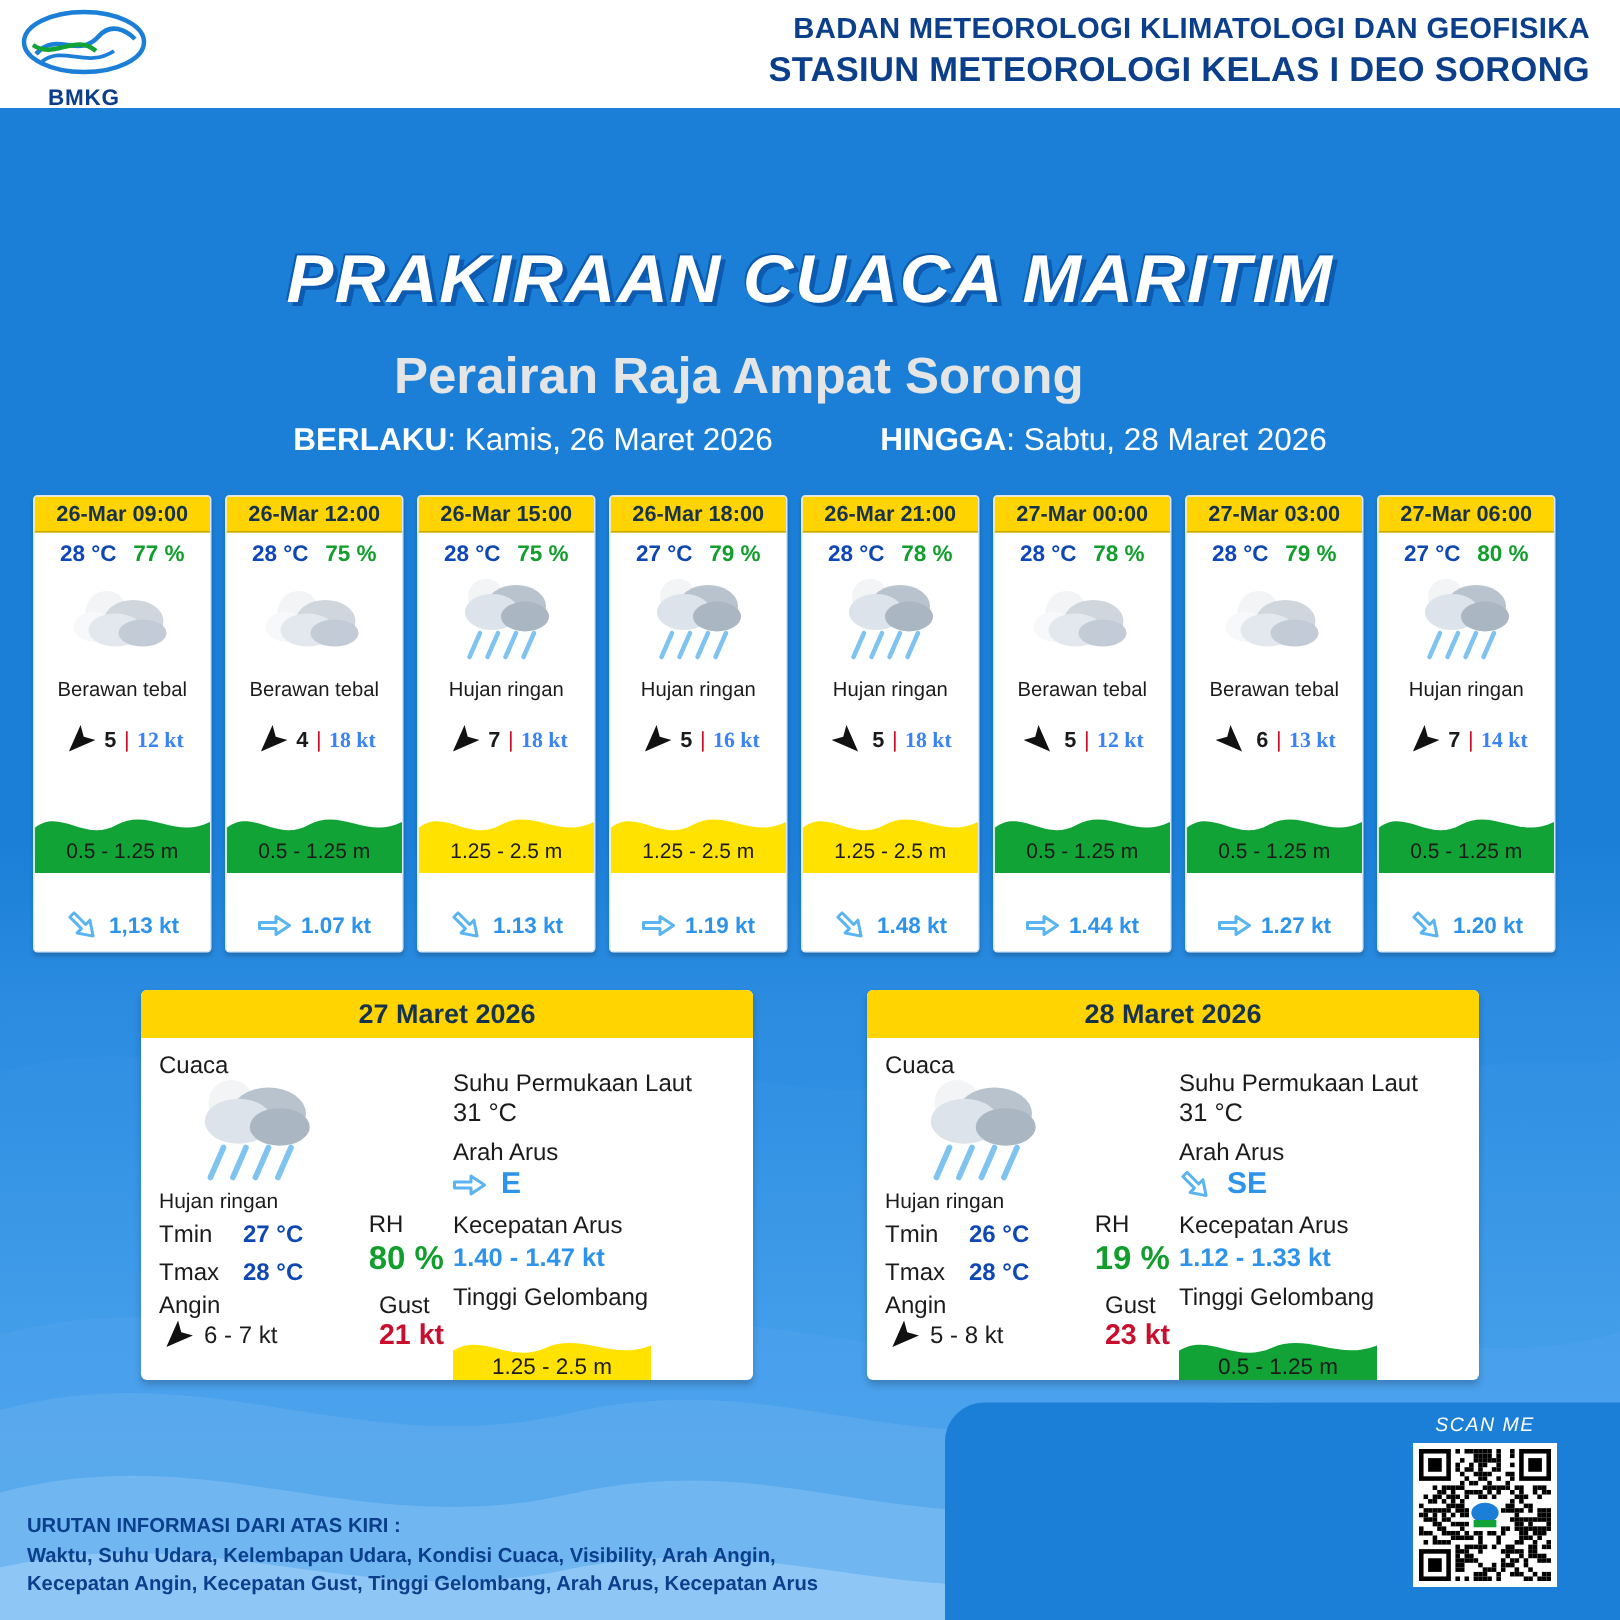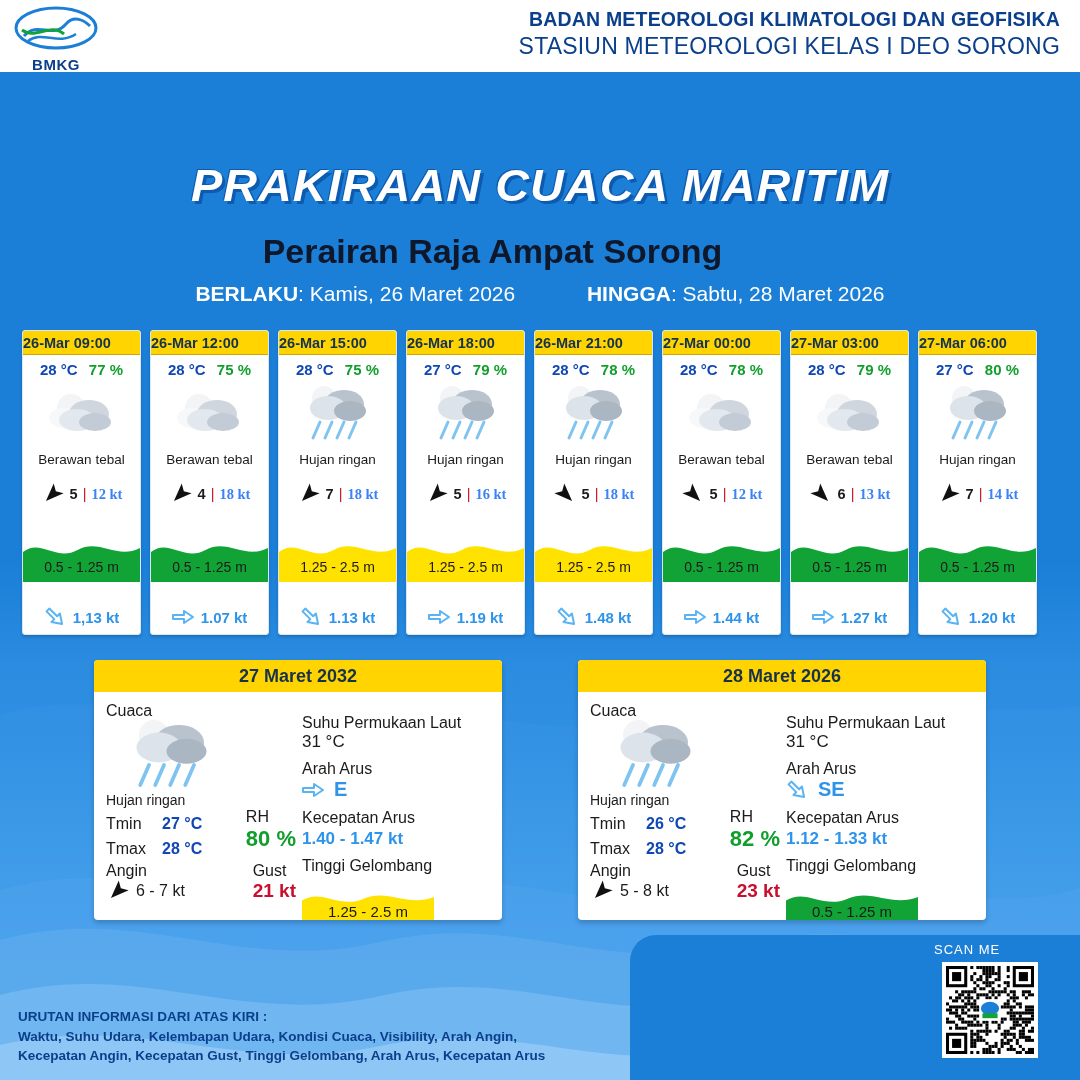--- a/index.html
+++ b/index.html
@@ -21,50 +21,50 @@
   }
   .wave-top { position:absolute; left:0; top:52px; width:1080px; height:70px; }
   .wave-mid { position:absolute; left:0; top:620px; width:1080px; height:140px; opacity:.5;}
   .wave-bot { position:absolute; left:0; bottom:0; width:1080px; height:250px; }
 
   
   .logo-wrap { position:absolute; left:12px; top:6px; width:88px; height:66px; text-align:center;}
   .logo-text { font-size:15px; font-weight:bold; color:#0b3f8c; letter-spacing:.5px; margin-top:2px;}
   .hdr-text { position:absolute; right:20px; top:8px; text-align:right; }
   .hdr-l1 { font-size:19.5px; font-weight:bold; color:#0b3f8c; letter-spacing:.2px;}
-  .hdr-l2 { font-size:23px; font-weight:normal; color:#0b3f8c; letter-spacing:.2px; margin-top:2px;}
+  .hdr-l2 { font-size:23px; font-weight:bold; color:#0b3f8c; letter-spacing:.2px; margin-top:2px;}
 
   
   .title-main {
     position:absolute; top:160px; left:0; width:1080px; text-align:center;
     font-size:45px; font-weight:bold; font-style:italic; color:#ffffff;
     letter-spacing:1px; text-shadow: 3px 3px 0 #0d5bb0, -1px -1px 0 #0d5bb0;
     transform: scaleX(1.04);
   }
   .title-sub {
     position:absolute; top:232px; left:0; width:985px; text-align:center;
-    font-size:34px; font-weight:bold; color:#0f172a;
+    font-size:34px; font-weight:bold; color:#e5e5e5;
   }
   .valid-row {
     position:absolute; top:282px; left:0; width:1080px; text-align:center;
     font-size:21px; color:#ffffff;
   }
   .valid-row b { font-weight:bold; }
   .valid-row .sep { display:inline-block; width:60px; }
 
   
   .cards { position:absolute; top:330px; left:22px; width:1040px; display:flex; gap:9px; }
   .card {
     width:119px; background:#ffffff; border:1px solid #d8e6f5;
     border-radius:3px; overflow:hidden; position:relative; height:305px;
     box-shadow:0 2px 3px rgba(0,0,0,.18);
   }
   .card-hd {
     background:#ffd400; border-bottom:1px solid #caa800;
-    font-size:14.5px; font-weight:bold; color:#17324d; text-align:left; padding:4px 0 3px;
+    font-size:14.5px; font-weight:bold; color:#17324d; text-align:center; padding:4px 0 3px;
   }
   .card-temp { text-align:center; padding-top:6px; font-size:15px; font-weight:bold;}
   .card-temp .t { color:#0f47b5; }
   .card-temp .h { color:#119e2c; margin-left:7px;}
   .icon-box { height:64px; display:flex; align-items:center; justify-content:center; margin-top:4px;}
   .card-cond { text-align:center; font-size:13.5px; color:#1b1b1b; margin-top:6px;}
   .wind-row {
     display:flex; align-items:center; justify-content:center; gap:5px;
     margin-top:18px; font-size:14.5px; font-weight:bold;
   }
@@ -109,21 +109,21 @@
   .r-spd { color:#2e93ea; font-weight:bold; font-size:17px; margin-top:2px;}
   .wavebox { position:relative; width:132px; height:46px; margin-top:6px; border-radius:2px; overflow:hidden;}
   .wavebox svg { position:absolute; inset:0; width:100%; height:100%;}
   .wavebox span { position:absolute; left:0; right:0; bottom:7px; text-align:center; font-size:15px; color:#1b1b1b; z-index:2;}
 
   
   .footer-note {
     position:absolute; left:18px; bottom:14px; width:640px;
     font-size:13.5px; font-weight:bold; color:#0b3f8c; line-height:1.45;
   }
-  .scan { position:absolute; right:34px; bottom:22px; width:112px; text-align:left;}
+  .scan { position:absolute; right:34px; bottom:22px; width:112px; text-align:center;font-style:italic;}
   .scan-lbl { font-size:13px; color:#ffffff; letter-spacing:1px; margin-bottom:5px;}
   .qr { width:96px; height:96px; background:#ffffff; padding:4px; margin:0 auto; position:relative;}
   .qr-inner { width:100%; height:100%; position:relative; }
   .footer-panel {
     position:absolute; right:0; bottom:0; width:450px; height:145px;
     background:#1b7fd8; border-top-left-radius:26px;
   }
 </style>
 </head>
 <body>
@@ -484,21 +484,21 @@
       <svg width="22" height="18" viewBox="0 0 22 18" style="transform:rotate(45deg)">
     <path d="M1,7 L12,7 L12,3 L21,9 L12,15 L12,11 L1,11 Z" fill="none" stroke="#5bb4f2" stroke-width="2" stroke-linejoin="round"></path>
   </svg>
       <span>1.20 kt</span>
     </div>
     </div>
   </div>
 
 <div class="daily" id="daily">
     <div class="dpanel">
-   <div class="dpanel-hd">27 Maret 2032</div>
+   <div class="dpanel-hd">27 Maret 2026</div>
    <div class="dpanel-bd">
      <div class="dcol-l">
        <div class="d-lab">Cuaca</div>
        <div class="d-icon">
             <svg width="95" height="80" viewBox="0 0 76 64">
     <circle cx="24" cy="16" r="12" fill="#f3f4f6"></circle>
     <ellipse cx="44" cy="22" rx="20" ry="14" fill="#b9c3ce"></ellipse>
     <ellipse cx="28" cy="26" rx="18" ry="12" fill="#dde3ea"></ellipse>
     <ellipse cx="50" cy="29" rx="16" ry="10" fill="#aab6c2"></ellipse>
     <g stroke="#7fc4f0" stroke-width="3" stroke-linecap="round">
@@ -590,21 +590,21 @@
              <span class="k">Tmin</span>
              <span class="v">26 °C</span>
            </div>
            <div class="kv">
              <span class="k">Tmax</span>
              <span class="v">28 °C</span>
            </div>
          </div>
          <div class="rh-block">
            <div class="d-lab">RH</div>
-           <div class="rh-val">82 %</div>
+           <div class="rh-val">19 %</div>
          </div>
        </div>
        <div class="kv2" style="margin-top:4px">
          <div style="flex:1">
            <div class="d-lab">Angin</div>
            <div class="wind-line">
              <svg width="24" height="18" viewBox="0 0 24 18" style="transform:rotate(-45deg)">
     <path d="M2,9 L20,2 L16,9 L20,16 Z" fill="#111111"></path>
   </svg>
              <span>5  - 8 kt</span>

